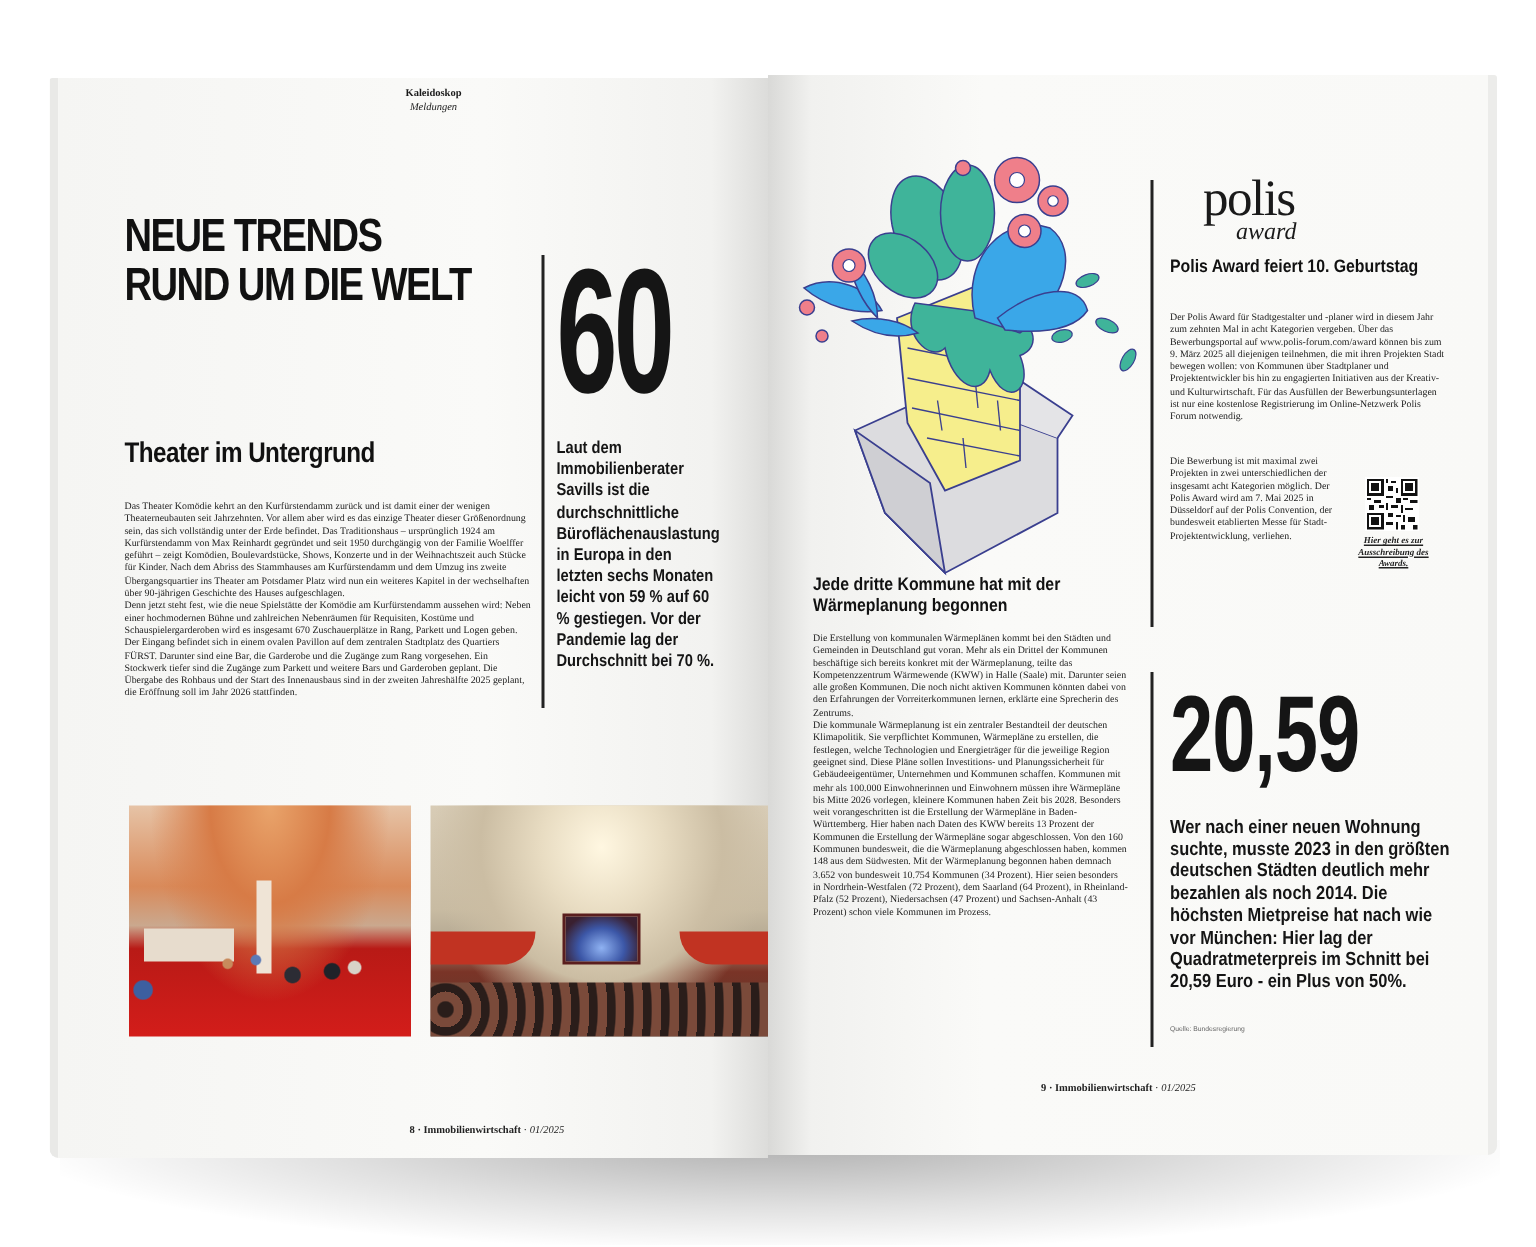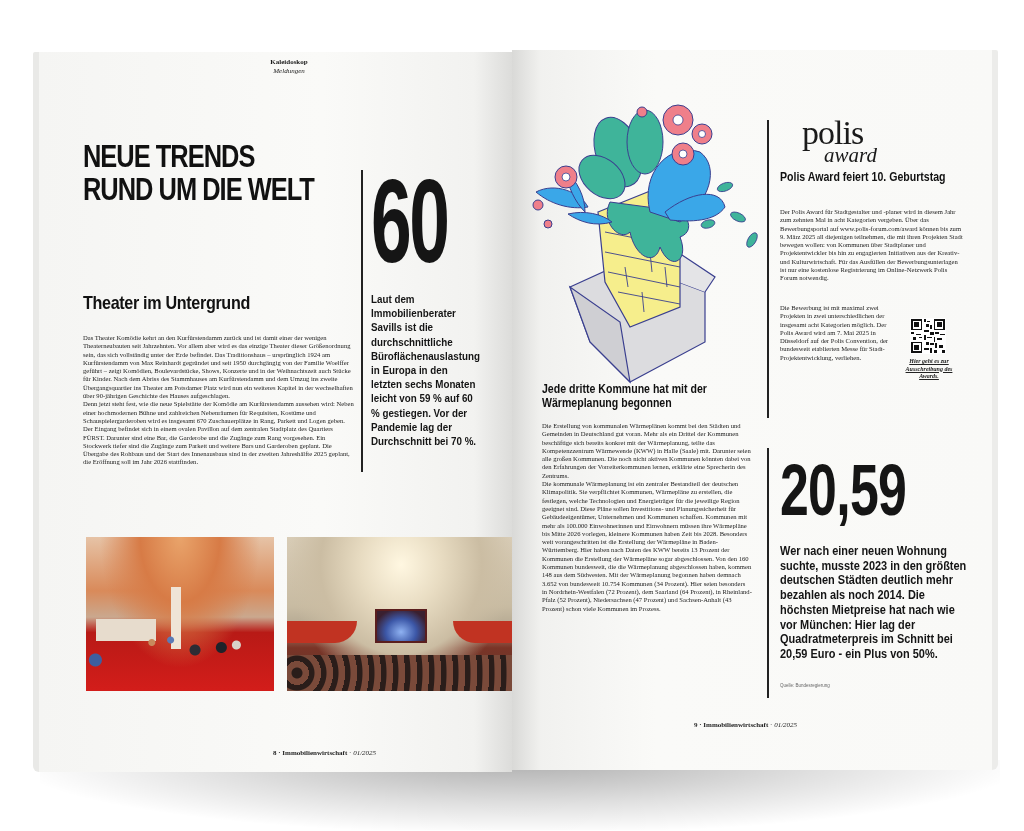--- a/index.html
+++ b/index.html
@@ -105,21 +105,21 @@
     font-family: "Liberation Sans", sans-serif; font-weight: bold;
     font-size: 12px; line-height: 14px; transform: scaleX(0.88); transform-origin: left top; color: #111;
   }
   .body-right { left: 30px; top: 372px; width: 210px; }
 
   .rule-right { left: 255px; top: 70px; height: 298px; }
   .rule-right-2 { left: 255px; top: 398px; height: 250px; }
 
   .polis-logo { left: 268px; top: 68px; }
   .polis-word { font-family: Liberation Serif, serif; font-size: 34px; line-height: 30px; letter-spacing: -1px; color: #1a1a1a; margin-left: 22px; }
-  .polis-award { font-family: "Liberation Serif", serif; font-style: italic; font-size: 21px; line-height: 14px; margin-left: 44px; color: #1a1a1a; }
+  .polis-award { font-family: "Liberation Serif", serif; font-style: italic; font-size: 16px; line-height: 14px; margin-left: 44px; color: #1a1a1a; }
 
   .polis-head {
     left: 268px; top: 120px; width: 200px;
     font-family: "Liberation Sans", sans-serif; font-weight: bold;
     font-size: 12px; line-height: 14.5px; transform: scaleX(0.88); transform-origin: left top; color: #111;
   }
   .body-polis { left: 268px; top: 158px; width: 185px; }
   .body-polis-narrow { left: 268px; top: 254px; width: 118px; }
 
   .qr { left: 398px; top: 268px; width: 36px; height: 36px; background: #fff; padding: 1px; }

